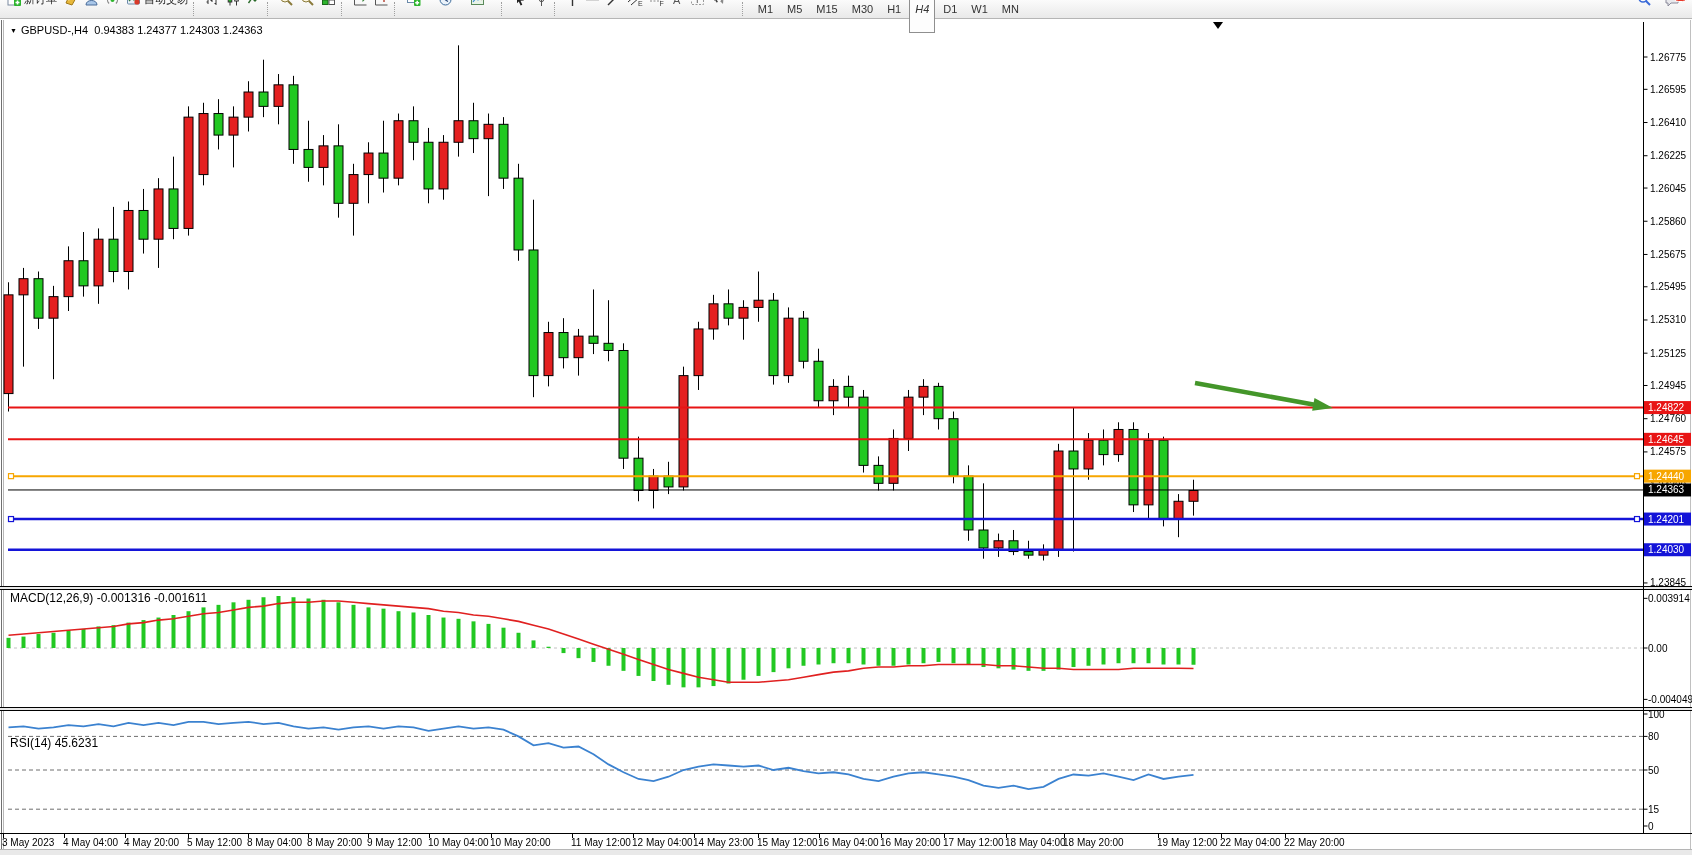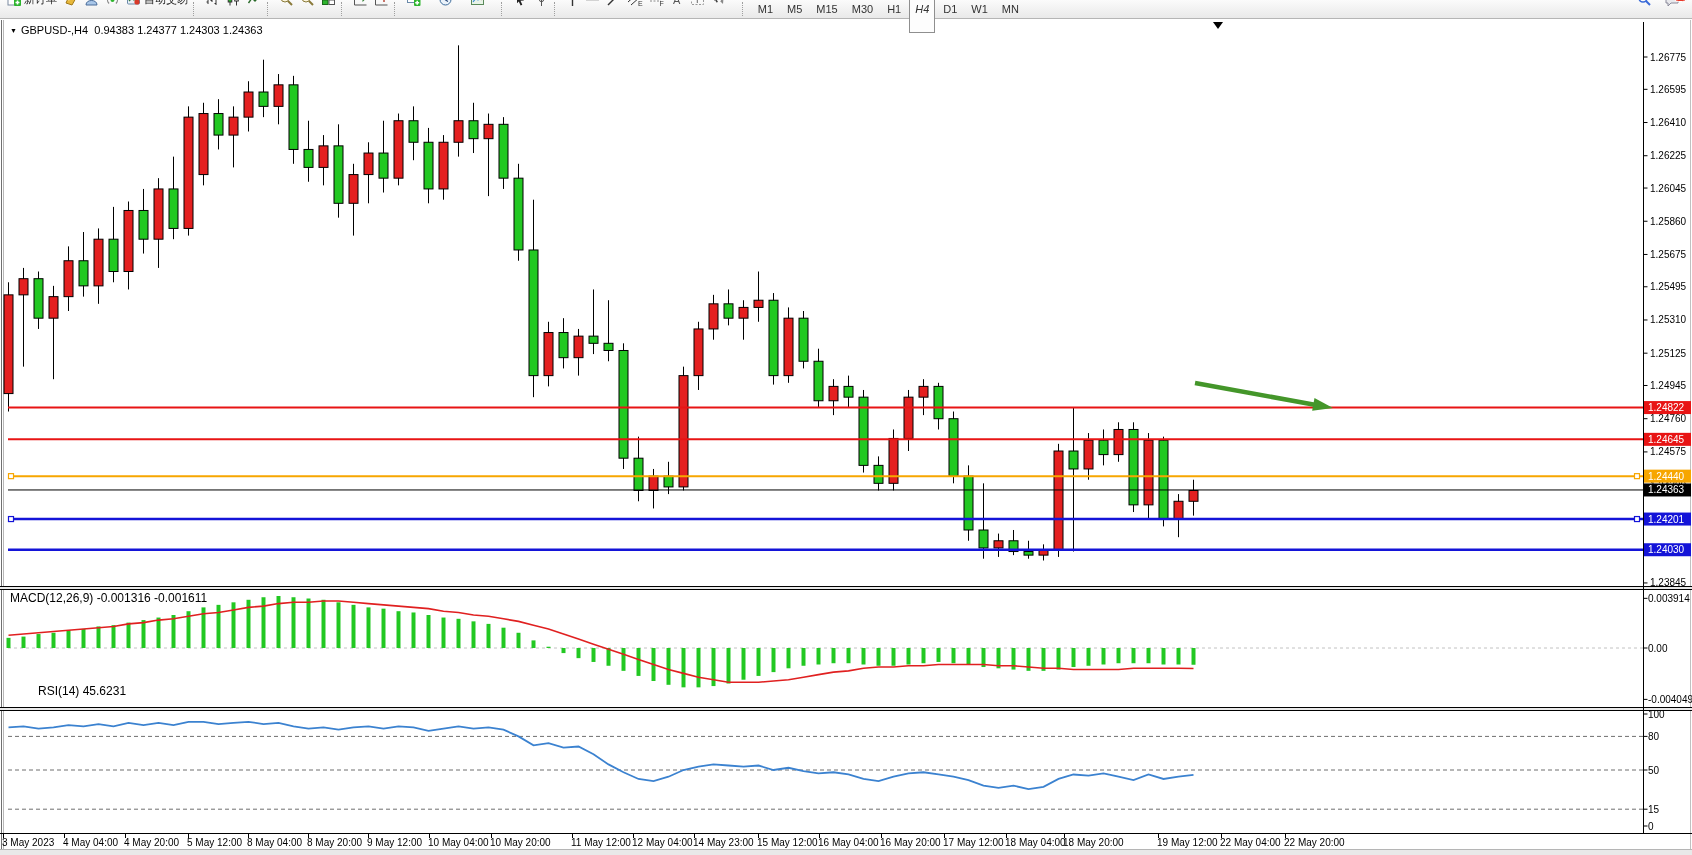--- a/index.html
+++ b/index.html
@@ -600,13 +600,13 @@
         </svg>
       <span class="nbadge">1</span>
     </div>
   </div>
 </div>
 
 <div class="chart-title">
   <span class="dd">▼</span><span>GBPUSD-,H4</span>&nbsp;&nbsp;<span>0.94383 1.24377 1.24303 1.24363</span>
 </div>
 <div class="ind-label" style="top:591px;">MACD(12,26,9) -0.001316 -0.001611</div>
-<div class="ind-label" style="top:684px;margin-left:28px;">RSI(14) 45.6231</div>
+<div class="ind-label" style="top:736px;">RSI(14) 45.6231</div>
 
 </body></html>

